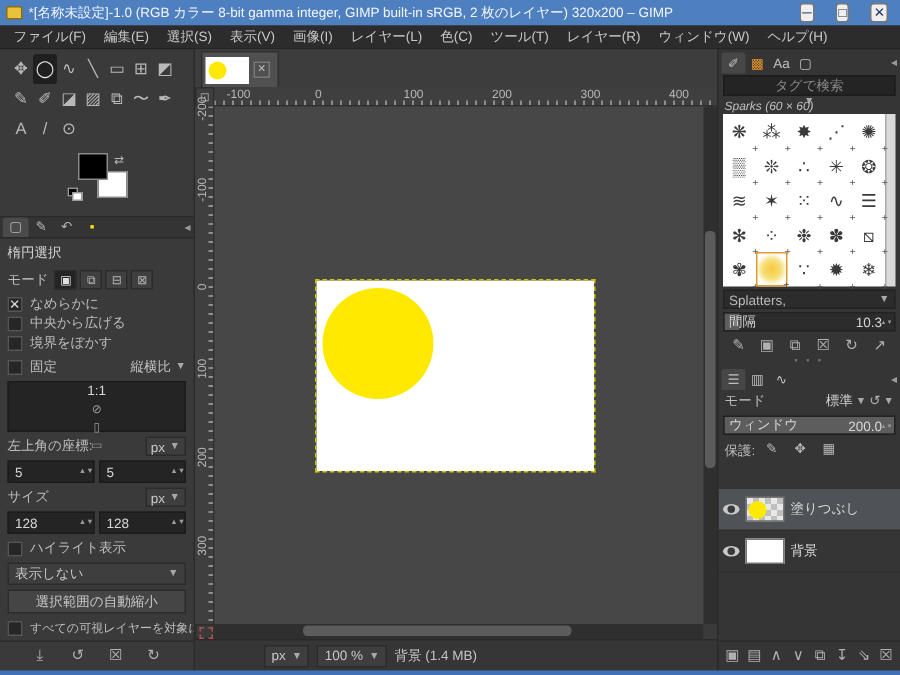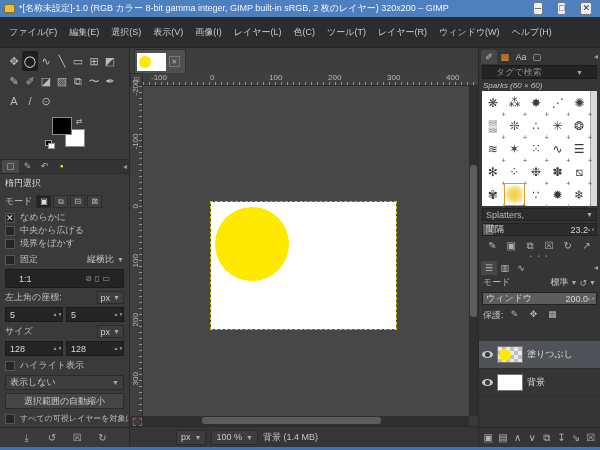--- a/index.html
+++ b/index.html
@@ -8,21 +8,21 @@
   .window { width:600px; height:450px; display:flex; flex-direction:column; background:#393939; }
 
   
   .titlebar { height:17px; background:#4e7fbe; display:flex; align-items:center; padding:0 4px; flex:0 0 auto; }
   .appicon { width:11px; height:9px; background:#e8c23a; border-radius:2px 2px 1px 1px; border:1px solid #8a6d1d; margin-right:4px; }
   .title { color:#f2f6ff; font-size:9px; white-space:nowrap; overflow:hidden; flex:1; }
   .wbtns { display:flex; gap:14px; margin-right:4px; }
   .wbtn { color:#1c3560; font-size:9px; line-height:9px; cursor:default; }
 
   
-  .menubar { height:31px; background:#2c2c2c; display:flex; align-items:center; gap:2px; padding:0 4px; flex:0 0 auto; border-bottom:1px solid #242424; }
+  .menubar { height:16px; background:#2c2c2c; display:flex; align-items:center; gap:2px; padding:0 4px; flex:0 0 auto; border-bottom:1px solid #242424; }
   .menuitem { padding:1px 5px; font-size:9px; color:#c8c8c8; white-space:nowrap; }
 
   
   .main { flex:1; display:flex; min-height:0; }
 
   
   .toolcol { width:130px; flex:0 0 auto; background:#3a3a3a; border-right:1px solid #2a2a2a; display:flex; flex-direction:column; }
   .tools { display:flex; flex-wrap:wrap; padding:3px 4px 0 6px; }
   .tool { width:16px; height:20px; background:none; border:none; color:#b9b9b9; font-size:11px; line-height:20px; text-align:center; padding:0; }
   .tool.active { background:#1f1f1f; border-radius:2px; color:#e8e8e8; }
@@ -43,21 +43,21 @@
   .to-title { font-size:9px; color:#d6d6d6; padding:1px 0 2px 0; }
   .row { display:flex; align-items:center; gap:4px; min-height:12px; }
   .lbl { font-size:9px; color:#bdbdbd; white-space:nowrap; }
   .modebtn { width:15px; height:13px; background:#404040; border:1px solid #2b2b2b; color:#b5b5b5; font-size:8px; line-height:11px; text-align:center; padding:0; }
   .modebtn.active { background:#242424; color:#e0e0e0; }
   .cbrow { display:flex; align-items:center; gap:5px; min-height:13px; }
   .cb { width:10px; height:10px; background:#262626; border:1px solid #555; position:relative; flex:0 0 auto; }
   .cbrow.checked .cb::after { content:"✕"; position:absolute; left:0; top:-1px; font-size:9px; color:#dedede; }
   .ddmini { margin-left:auto; display:flex; align-items:center; gap:3px; color:#c4c4c4; font-size:9px; }
   .chev { font-size:7px; color:#a8a8a8; }
-  .entry { background:#242424; border:1px solid #1b1b1b; color:#d8d8d8; height:14px; display:flex; align-items:center; padding:0 13px; font-size:9px; }
+  .entry { background:#242424; border:1px solid #1b1b1b; color:#d8d8d8; height:14px; display:flex; align-items:center; padding:0 13px; font-size:9px;flex-direction:column; }
   .aspect { flex:1; gap:3px; }
   .aspect .txt { flex:1; }
   .miniico { color:#9a9a9a; font-size:8px; }
   .unitdd { margin-left:auto; background:#3e3e3e; border:1px solid #2b2b2b; height:13px; display:flex; align-items:center; gap:3px; padding:0 3px; font-size:9px; color:#c8c8c8; }
   .spinrow { display:flex; gap:3px; }
   .spin { flex:1; background:#242424; border:1px solid #1b1b1b; height:15px; display:flex; align-items:center; padding:0 0 0 4px; font-size:9px; color:#d8d8d8; }
   .spin .arrows { margin-left:auto; width:9px; display:flex; flex-direction:column; align-items:center; line-height:5px; font-size:5px; color:#9a9a9a; }
   .select { background:#3e3e3e; border:1px solid #2b2b2b; height:15px; display:flex; align-items:center; padding:0 4px; font-size:9px; color:#c8c8c8; }
   .fullw { width:100%; }
   .pushbtn { background:#454545; border:1px solid #2b2b2b; color:#c8c8c8; height:16px; font-size:9px; text-align:center; width:100%; }
@@ -469,21 +469,21 @@
       </div>
 
       <div class="tagrow">
         <span>Splatters,</span>
         <span class="chev" style="margin-left:auto">▼</span>
       </div>
 
       <div class="slider">
         <div class="sliderfill" style="width:9%"></div>
         <span class="sliderlabel">間隔</span>
-        <span class="slidervalue">23.2</span>
+        <span class="slidervalue">10.3</span>
         <span class="arrows">▲▼</span>
       </div>
 
       <div class="btnrow">
         <button class="sqbtn"><span>✎</span></button>
           <button class="sqbtn"><span>▣</span></button>
           <button class="sqbtn"><span>⧉</span></button>
           <button class="sqbtn"><span>☒</span></button>
           <button class="sqbtn"><span>↻</span></button>
           <button class="sqbtn"><span>↗</span></button>

